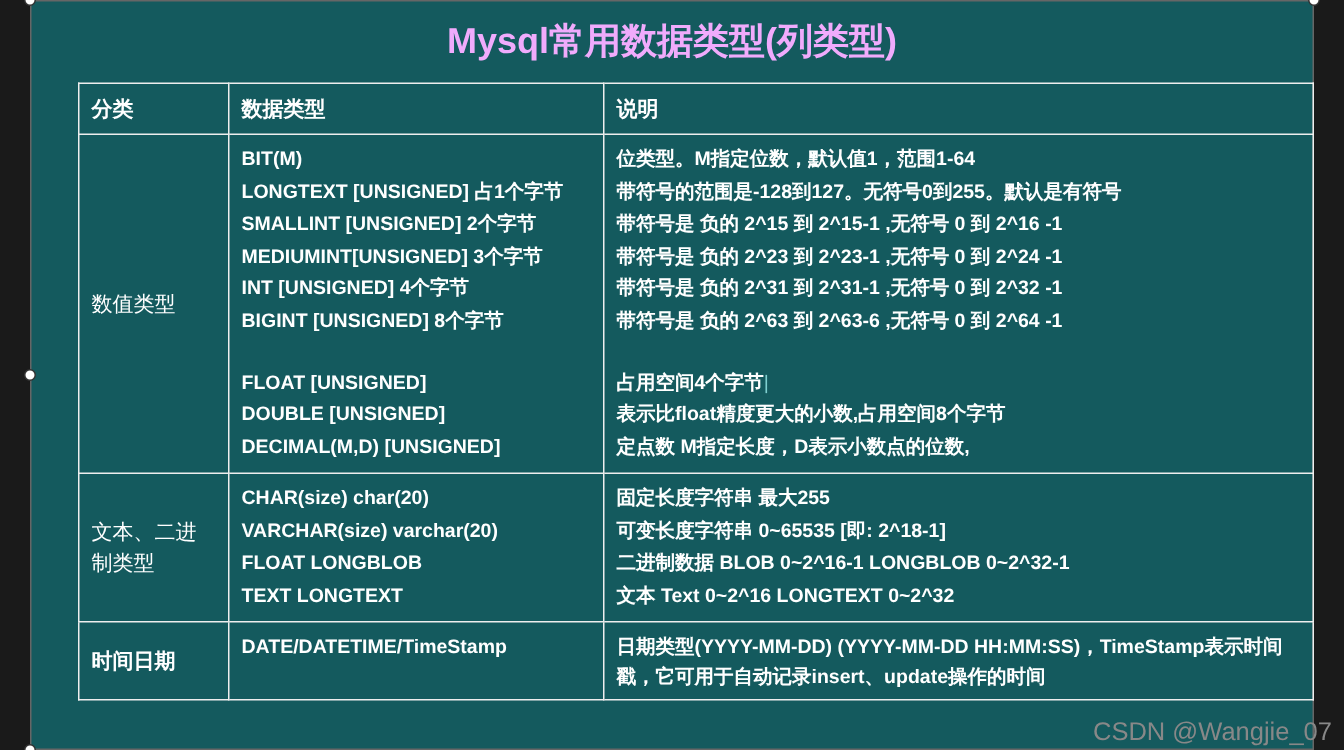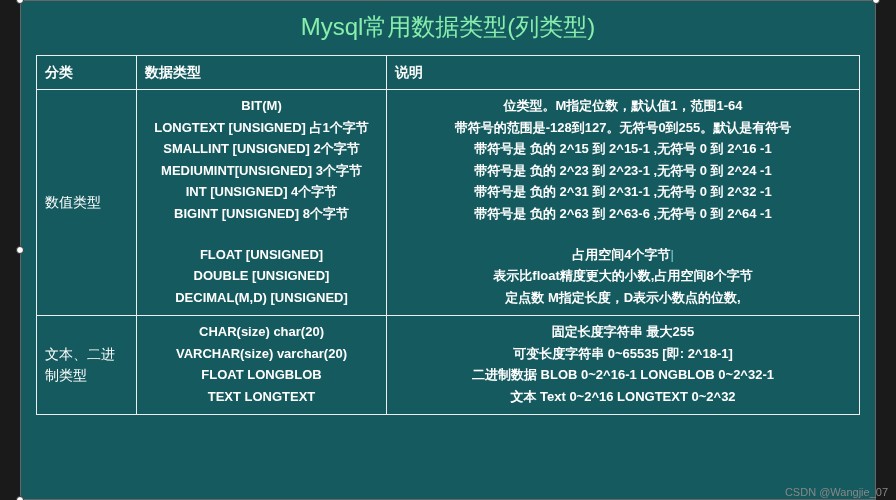--- a/index.html
+++ b/index.html
@@ -12,52 +12,52 @@
     position: relative;
   }
   .slide {
     position: absolute;
     top: 0; left: 20px; right: 20px; bottom: 0;
     background: #145a5e;
     border: 1px solid #666;
   }
   .title {
     text-align: center;
-    color: #86efac;
+    color: #f0abfc;
     font-size: 24px;
-    font-weight: normal;
+    font-weight: bold;
     padding: 10px 0 12px 0;
   }
   table {
     width: calc(100% - 30px);
-    margin: 0 15px;
+    margin: 0 31px;
     border-collapse: collapse;
     table-layout: fixed;
     color: #fff;
     font-size: 13px;
   }
   th, td {
     border: 1px solid #eee;
     padding: 6px 8px;
     text-align: left;
     vertical-align: top;
     line-height: 1.5;
   }
   th { font-weight: bold; font-size: 14px; }
   .col-cat { width: 100px; }
   .col-type { width: 250px; }
   td.cat { vertical-align: middle; font-size: 14px; }
   .bold { font-weight: bold; }
-  .line { margin-bottom: 2px; text-align: center; }
+  .line { margin-bottom: 2px; }
   .sp { display: inline-block; height: 8px; }
   .watermark {
     position: absolute;
     right: 8px;
     bottom: 2px;
-    font-size: 11px;
+    font-size: 17px;
     color: #888;
   }
   .handle {
     position: absolute;
     width: 8px; height: 8px;
     background: #fff;
     border: 1px solid #333;
     border-radius: 50%;
   }
   .h-tl { top: -4px; left: 16px; }
@@ -121,20 +121,25 @@
         <div class="bold line">TEXT   LONGTEXT</div>
       </td>
       <td>
         <div class="bold line">固定长度字符串 最大255</div>
         <div class="bold line">可变长度字符串 0~65535 [即: 2^18-1]</div>
         <div class="bold line">二进制数据 BLOB 0~2^16-1 LONGBLOB 0~2^32-1</div>
         <div class="bold line">文本 Text 0~2^16 LONGTEXT 0~2^32</div>
       </td>
     </tr>
 
+    <tr>
+      <td class="cat bold">时间日期</td>
+      <td class="bold">DATE/DATETIME/TimeStamp</td>
+      <td class="bold">日期类型(YYYY-MM-DD)  (YYYY-MM-DD HH:MM:SS)，TimeStamp表示时间戳，它可用于自动记录insert、update操作的时间</td>
+    </tr>
   </tbody>
     </table>
 </div>
 
 <div class="handle h-tl"></div>
 <div class="handle h-ml"></div>
 <div class="handle h-bl"></div>
 <div class="handle h-tr"></div>
 
 <div class="watermark">CSDN @Wangjie_07</div>

